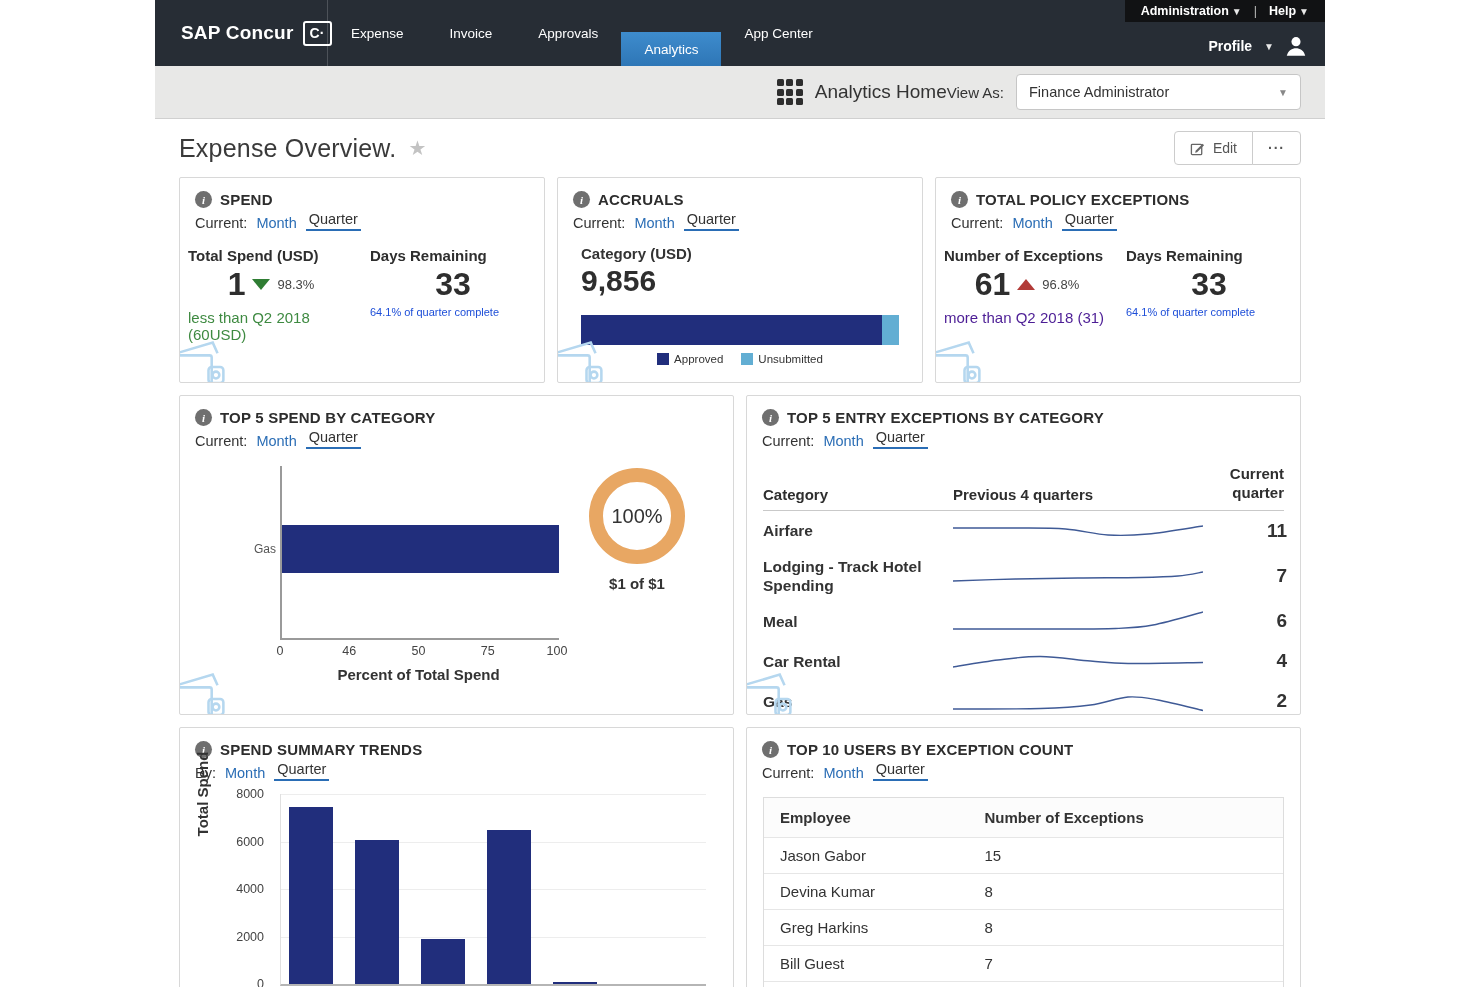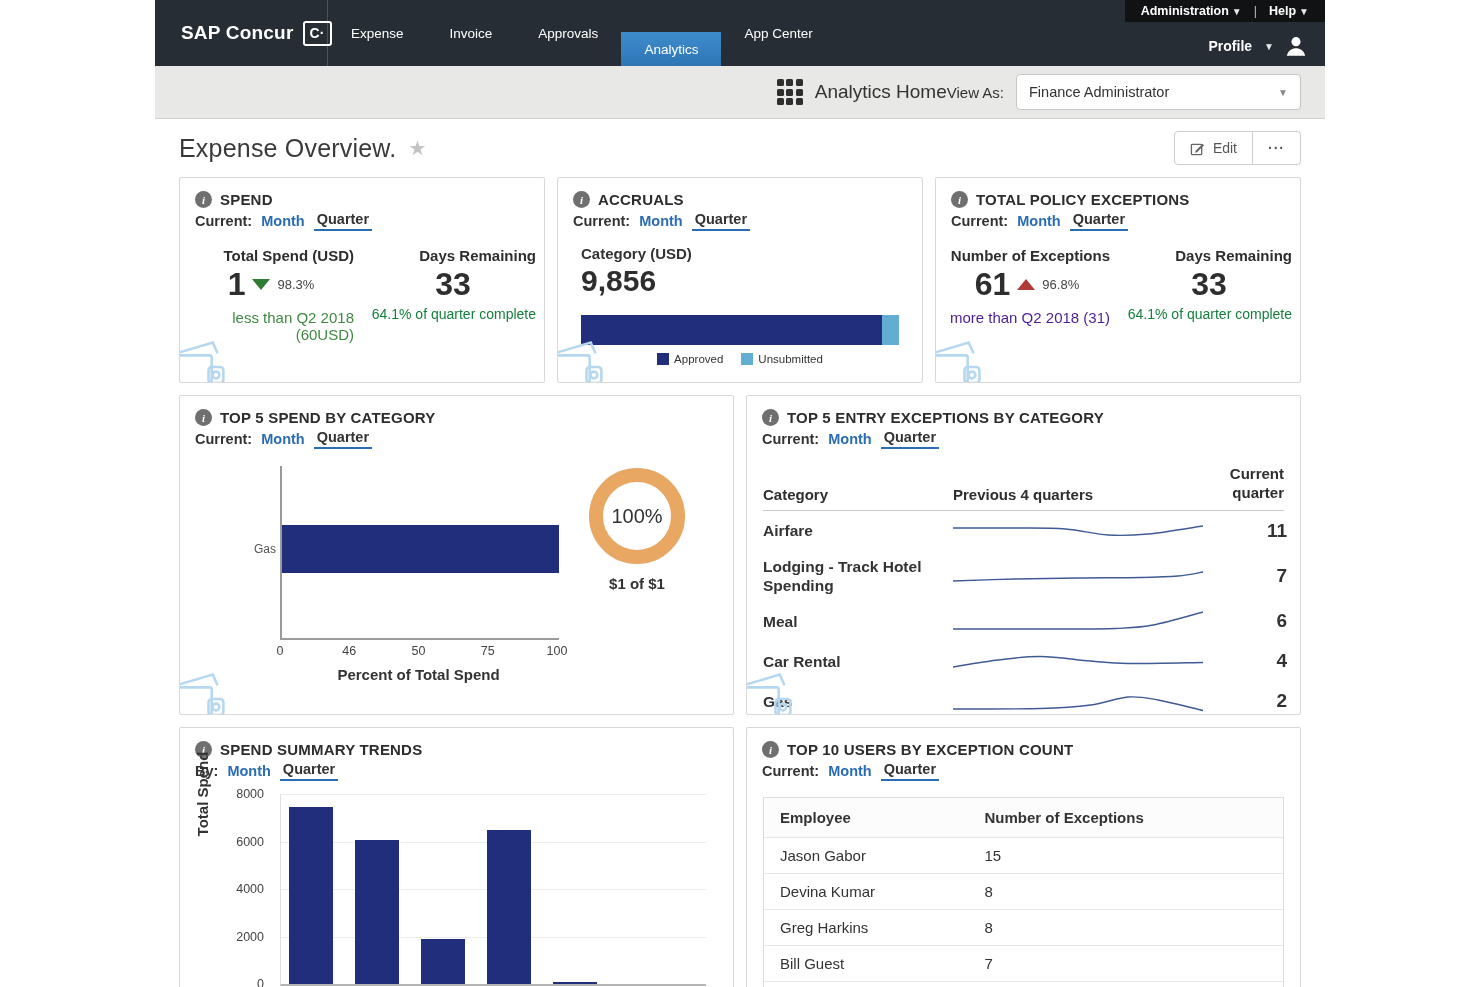--- a/index.html
+++ b/index.html
@@ -53,39 +53,39 @@
   .card{background:#fff;border:1px solid #d8d8d8;border-radius:2px;position:relative;
     overflow:hidden;flex:1;box-sizing:border-box;}
   .row1 .card{height:206px;}
   .row2 .card{height:320px;}
   .row3 .card{height:400px;}
   .card-head{padding:13px 15px 0;display:flex;align-items:center;gap:8px;}
   .info{width:17px;height:17px;border-radius:50%;background:#6f6f6f;color:#fff;flex:0 0 17px;
     display:flex;align-items:center;justify-content:center;font-size:11px;font-weight:700;
     font-family:"Liberation Serif",serif;font-style:italic;cursor:pointer;}
   .card-title{font-size:15px;font-weight:700;color:#2d2d2d;letter-spacing:.2px;}
-  .period{padding:3px 15px 0;font-size:14.5px;display:flex;gap:9px;align-items:center;color:#333;font-weight:bold;}
+  .period{padding:3px 15px 0;font-size:14.5px;display:flex;gap:9px;align-items:flex-end;color:#333;}
   .link{color:#2a6db5;cursor:pointer;}
   .seg-active{color:#333;border-bottom:2px solid #2a6db5;padding:0 3px 2px;cursor:pointer;}
   .wallet{position:absolute;left:-14px;bottom:-14px;}
 
   
   .kpis{display:flex;margin-top:16px;}
-  .kpi{flex:1;text-align:right;padding:0 8px;}
+  .kpi{flex:1;text-align:left;padding:0 8px;}
   .kpi-label{font-size:15px;font-weight:700;color:#2e2e2e;}
   .kpi-value-row{display:flex;align-items:center;justify-content:center;gap:7px;margin-top:3px;}
   .kpi-value{font-size:32px;font-weight:700;color:#2e2e2e;line-height:1.1;}
   .tri-down{width:0;height:0;border-left:9px solid transparent;border-right:9px solid transparent;
     border-top:11px solid #2f7d33;}
   .tri-up{width:0;height:0;border-left:9px solid transparent;border-right:9px solid transparent;
     border-bottom:11px solid #b23b38;}
   .delta{font-size:13px;color:#444;}
   .note-green{color:#3e8a41;font-size:15px;margin-top:7px;}
   .note-red{color:#4c1d95;font-size:15px;margin-top:7px;}
-  .kpi-note{font-size:14px;color:#15803d;margin-top:3px;line-height:1.3;}
+  .kpi-note{font-size:11px;color:#1d4ed8;margin-top:3px;line-height:1.3;}
 
   
   .acc{padding:0 23px;}
   .acc-label{font-size:15px;font-weight:700;margin-top:14px;}
   .acc-value{font-size:30px;font-weight:700;color:#2e2e2e;margin-top:2px;}
   .accbar{height:30px;display:flex;margin-top:17px;}
   .seg-approved{background:#212e7c;}
   .seg-unsub{background:#62aed3;}
   .legend{display:flex;justify-content:center;gap:18px;margin-top:8px;font-size:11.5px;color:#333;}
   .legend .item{display:flex;align-items:center;gap:5px;}

